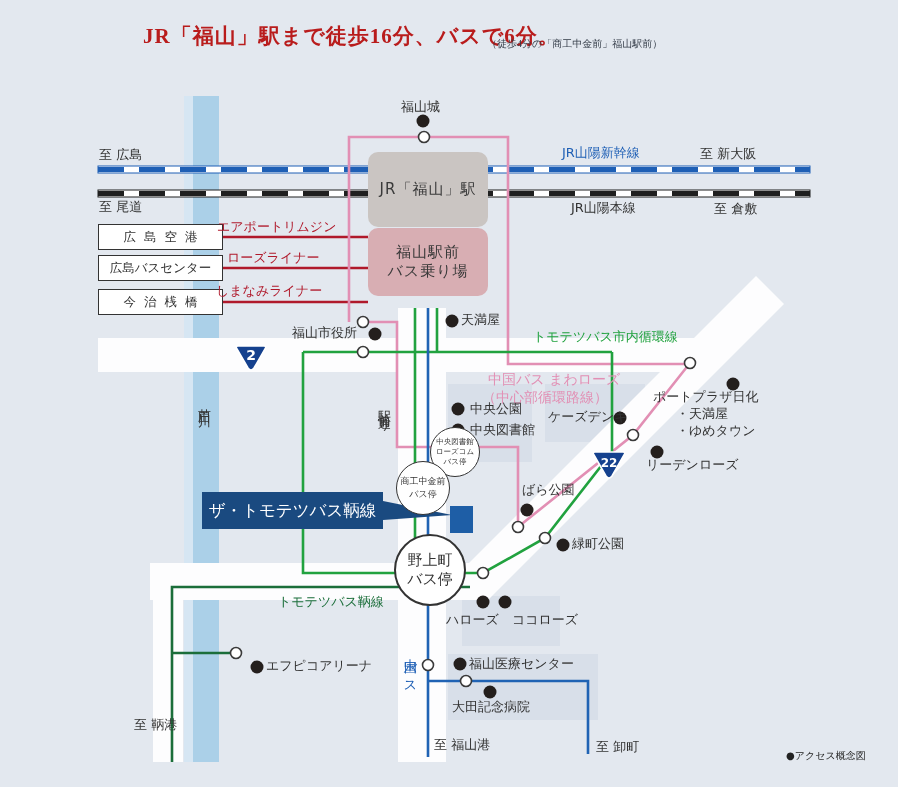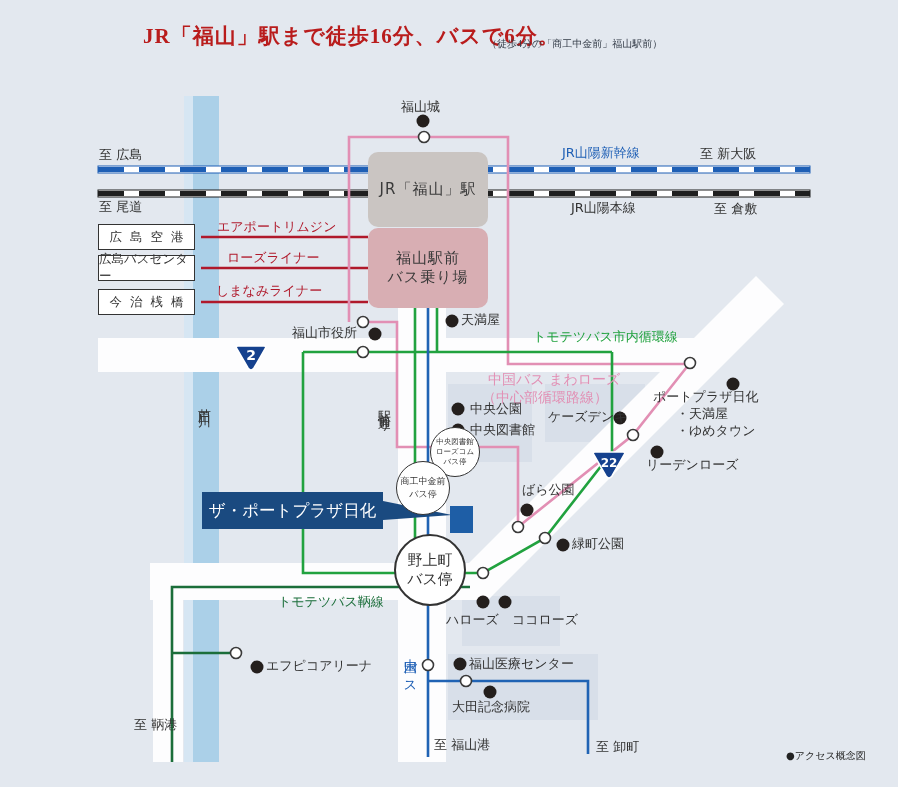--- a/index.html
+++ b/index.html
@@ -10,21 +10,21 @@
   .lbl{position:absolute;font-size:13px;color:#333;white-space:nowrap;line-height:1.15;z-index:3;}
   .serif{font-family:"Liberation Serif","DejaVu Serif",serif;}
   .red{color:#b0192b;}
   .pink{color:#e28fb4;}
   .green{color:#21a23f;}
   .dkgreen{color:#1b6e3a;}
   .blue{color:#1e5fb5;}
   .vert{writing-mode:vertical-rl;letter-spacing:3px;}
   .title-main{position:absolute;left:143px;top:22px;font-size:21px;color:#b91c1c;letter-spacing:1px;z-index:3;font-weight:bold;}
   .title-note{position:absolute;left:487px;top:37px;font-size:10px;color:#323a46;z-index:3;}
-  .termbox{position:absolute;left:98px;width:97px;height:26px;background:#fff;border:1.5px solid #333;
+  .termbox{position:absolute;left:98px;width:125px;height:26px;background:#fff;border:1.5px solid #333;
            box-sizing:border-box;display:flex;align-items:center;justify-content:center;font-size:12.5px;color:#333;z-index:3;}
   .sta-box{position:absolute;left:368px;width:120px;border-radius:10px;display:flex;flex-direction:column;
            align-items:center;justify-content:center;font-size:15px;color:#3a3a3a;z-index:2;letter-spacing:1px;}
   .stop-circle{position:absolute;background:#fff;border:1.4px solid #333;border-radius:50%;box-sizing:border-box;
            display:flex;flex-direction:column;align-items:center;justify-content:center;color:#333;z-index:3;text-align:center;}
   .prop-label{position:absolute;left:202px;top:492px;width:181px;height:37px;background:#1a4a80;color:#fff;
            display:flex;align-items:center;justify-content:center;font-size:16.5px;z-index:3;}
   .foot{position:absolute;font-size:10px;color:#222;z-index:3;}
 </style>
 </head>
@@ -150,21 +150,21 @@
 <div class="termbox" style="top:255px;">広島バスセンター</div>
 <div class="termbox" style="top:289px;letter-spacing:8px;padding-left:8px;">今治桟橋</div>
 
 <div class="lbl red" style="left:217px;top:220px;">エアポートリムジン</div>
 <div class="lbl red" style="left:227px;top:251px;">ローズライナー</div>
 <div class="lbl red" style="left:216px;top:284px;">しまなみライナー</div>
 
 <div class="sta-box" style="top:152px;height:75px;background:#cac5c2;">
   <div>JR「福山」駅</div>
 </div>
-<div class="sta-box" style="top:228px;height:80px;background:#d8aeb3;">
+<div class="sta-box" style="top:228px;height:68px;background:#d8aeb3;">
   <div>福山駅前</div>
   <div>バス乗り場</div>
 </div>
 
 <div class="lbl" style="left:401px;top:100px;">福山城</div>
 <div class="lbl" style="left:292px;top:326px;text-align:center;">福山市役所</div>
 <div class="lbl" style="left:461px;top:313px;">天満屋</div>
 <div class="lbl green" style="left:533px;top:330px;">トモテツバス市内循環線</div>
 <div class="lbl pink" style="left:488px;top:371px;font-size:14px;">中国バス まわローズ</div>
 <div class="lbl pink" style="left:482px;top:389px;font-size:14px;">（中心部循環路線）</div>
@@ -197,17 +197,17 @@
 </div>
 <div class="stop-circle" style="left:396px;top:461px;width:54px;height:54px;font-size:9px;">
   <div>商工中金前</div>
   <div>バス停</div>
 </div>
 <div class="stop-circle" style="left:394px;top:534px;width:72px;height:72px;font-size:15px;border-width:2px;">
   <div>野上町</div>
   <div>バス停</div>
 </div>
 
-<div class="prop-label">ザ・ポートプラザ日化</div>
+<div class="prop-label">ザ・トモテツバス鞆線</div>
 
 <div class="foot" style="left:786px;top:749px;">●アクセス概念図</div>
 
 </div>
 
 </body></html>

